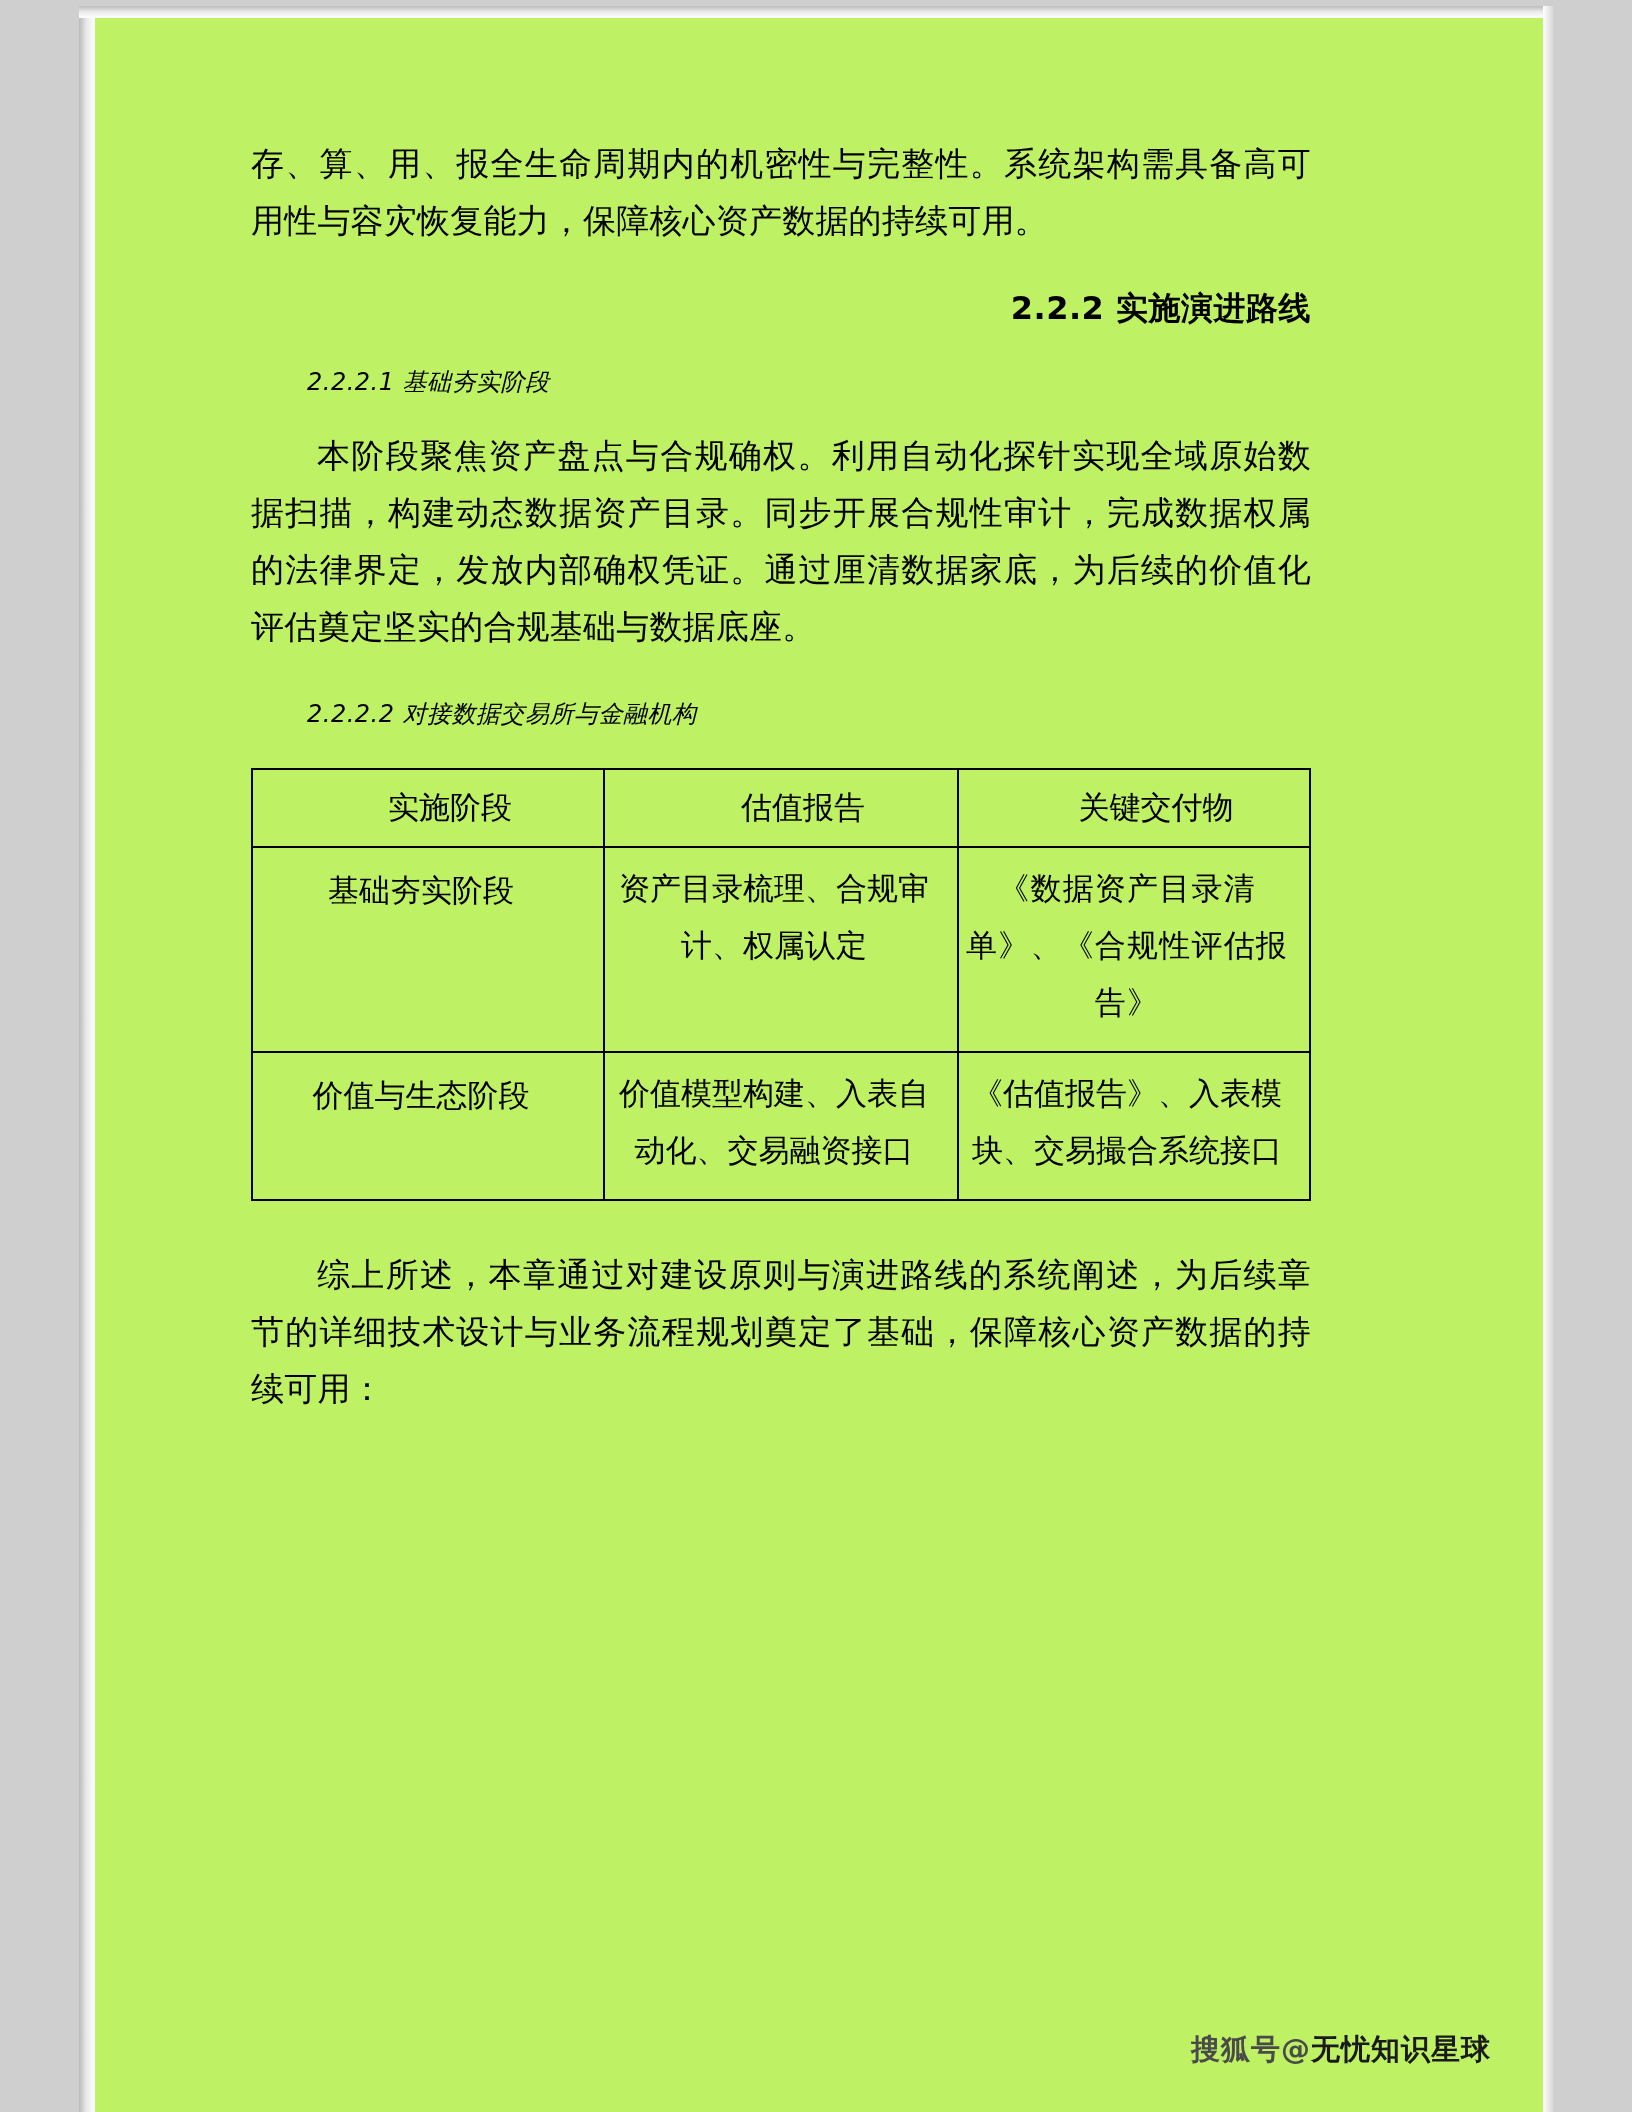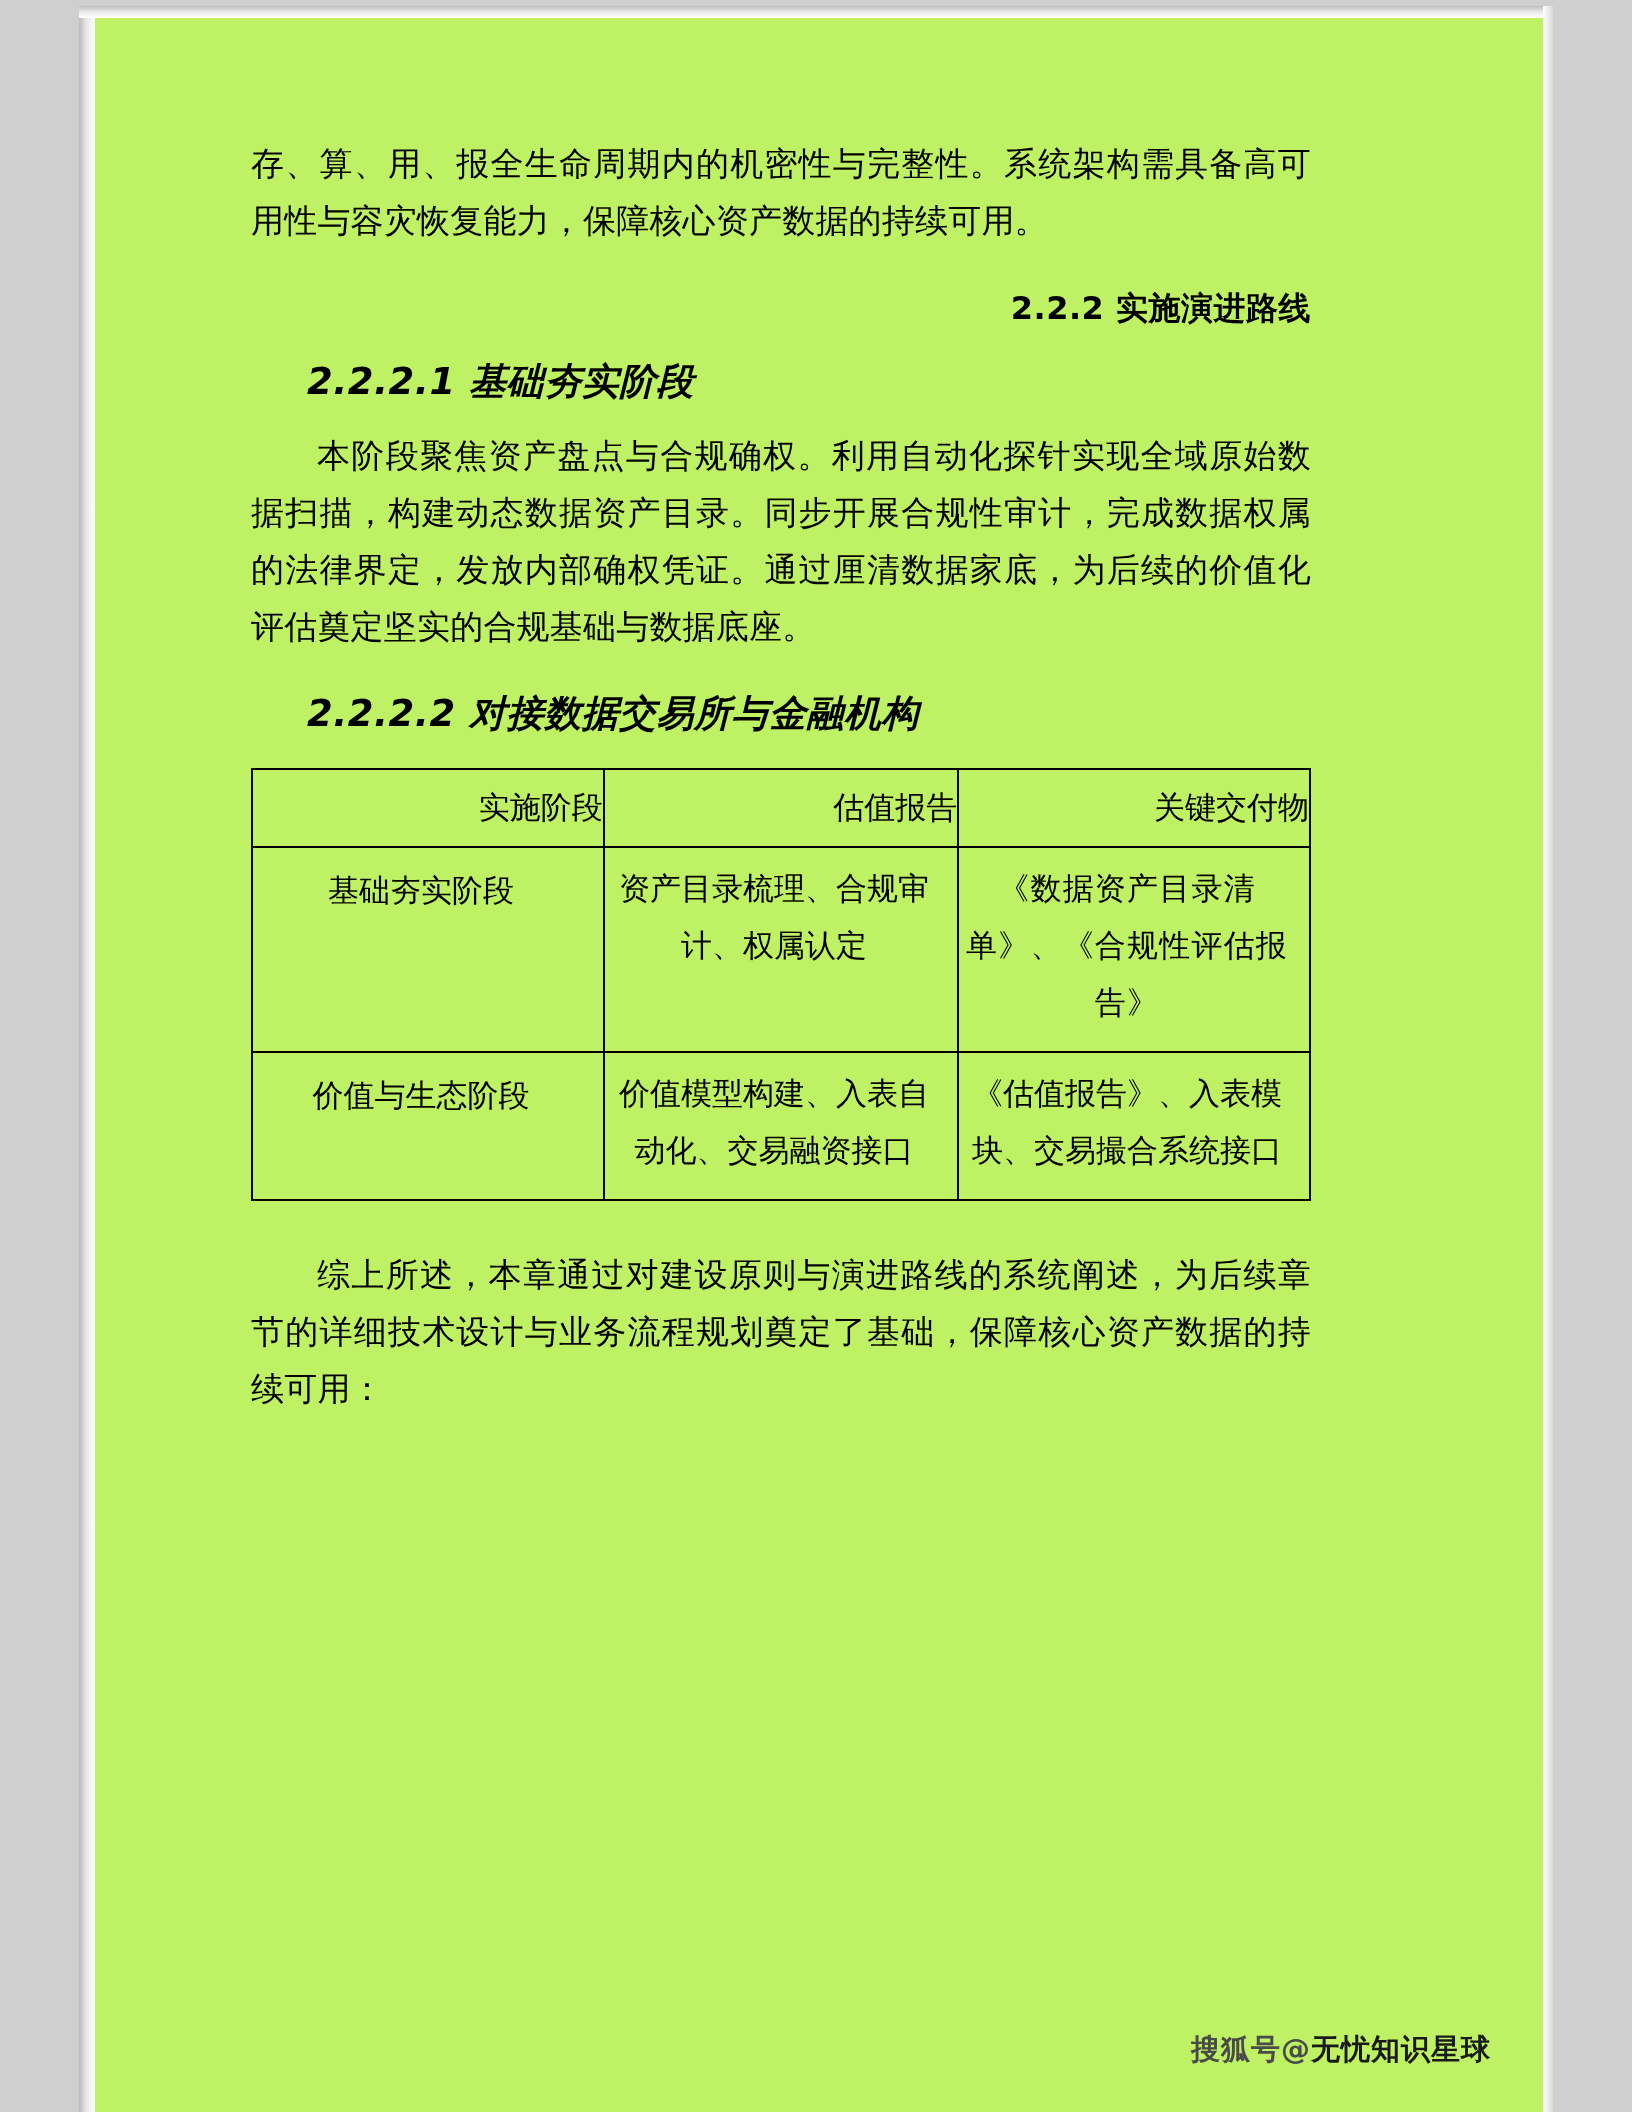--- a/index.html
+++ b/index.html
@@ -70,22 +70,22 @@
     line-height: 56px;
     color: #000000;
     text-indent: 56px;
     letter-spacing: 0.5px;
     text-align: right;
   }
   h4.h-level4 {
     margin: 0;
     padding: 0;
     font-family: "DejaVu Sans", "Liberation Sans", sans-serif;
-    font-size: 37px;
-    font-weight: bold;
+    font-size: 24px;
+    font-weight: normal;
     font-style: italic;
     line-height: 56px;
     color: #000000;
     text-indent: 56px;
     letter-spacing: 0.5px;
   }
 
   table.data-table {
     border-collapse: collapse;
     width: 1060px;
@@ -97,21 +97,21 @@
     border: 2px solid #000000;
     padding: 0;
     vertical-align: top;
     font-size: 31px;
     line-height: 56px;
     color: #000000;
     text-align: center;
   }
   table.data-table th {
     font-weight: normal;
-    text-align: right;
+    text-align: center;
     padding: 10px 0 10px 44px;
     height: 50px;
   }
   table.data-table td {
     padding: 12px 16px 20px 2px;
   }
   table.data-table td.cell-phase {
     padding-top: 14px;
   }
   .col-1 { width: 284px; }

